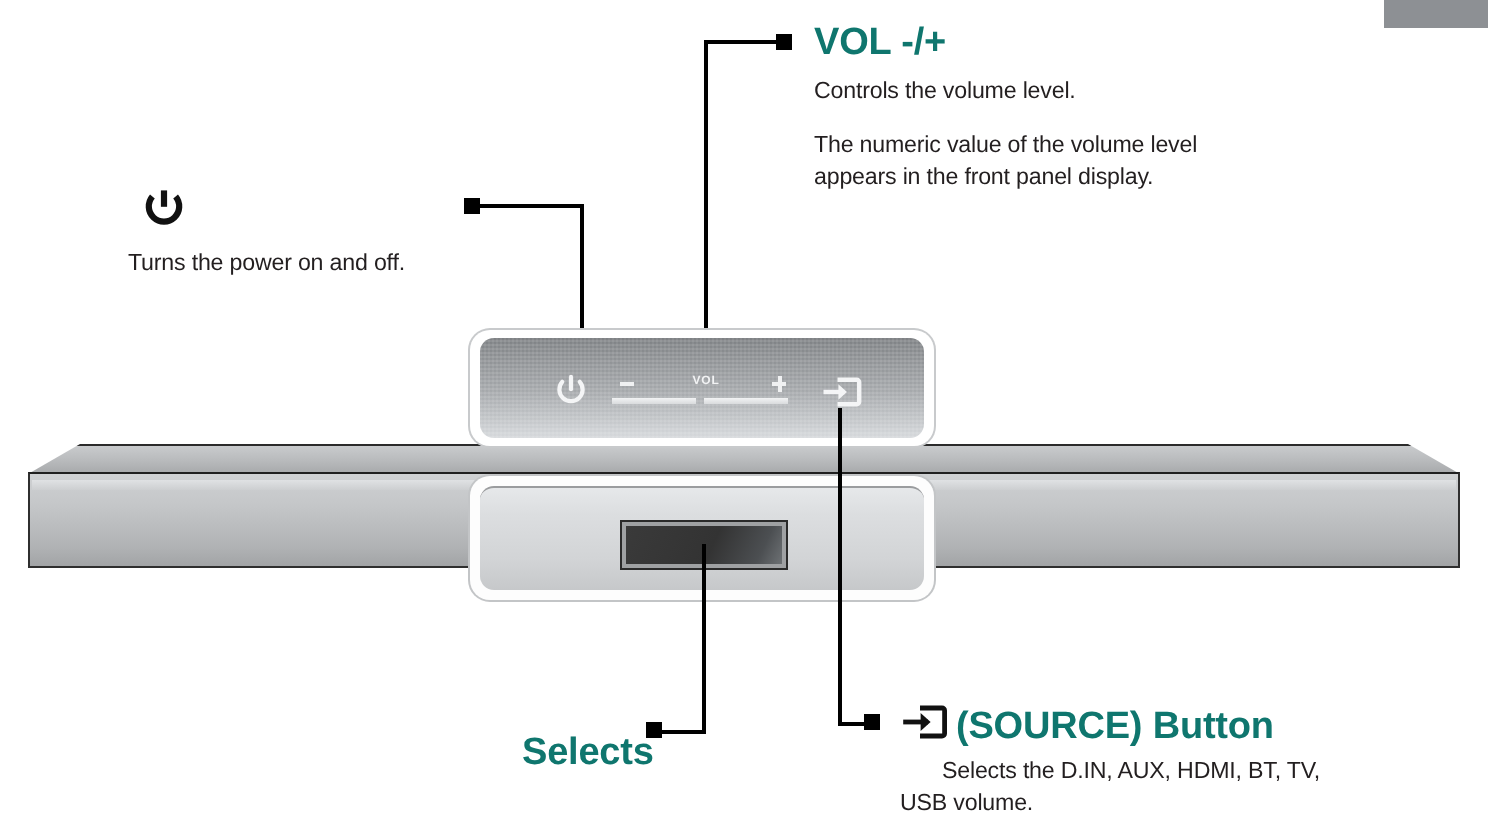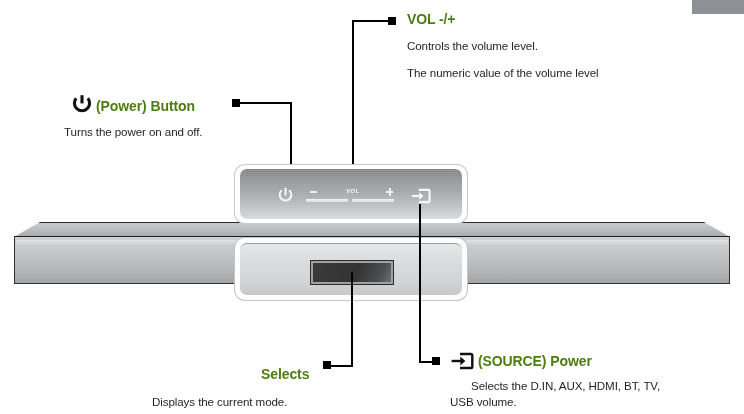--- a/index.html
+++ b/index.html
@@ -14,21 +14,21 @@
   
   .corner-tab {
     position: absolute; top: 0; left: 692px;
     width: 52px; height: 14px;
     background: #8d9094;
   }
 
   
   .callout-title {
     position: absolute;
-    font-size: 14px; font-weight: bold; color: #4d7c0f;
+    font-size: 19px; font-weight: bold; color: #0f766e;
     white-space: nowrap; letter-spacing: -0.1px;
   }
   .callout-body {
     position: absolute;
     font-size: 11.6px; color: #231f20; line-height: 16px;
     white-space: nowrap; letter-spacing: -0.1px;
   }
 
   
   .lead { position: absolute; background: #000; }
@@ -161,26 +161,26 @@
   <div class="node" style="left:388px; top:17px;"></div>
   <div class="lead lead-h" style="left:352px; top:20px; width:38px;"></div>
   <div class="lead lead-v" style="left:352px; top:20px; height:152px;"></div>
   <div class="lead lead-h" style="left:311px; top:170px; width:82px;"></div>
   <div class="lead lead-v" style="left:311px; top:170px; height:22px;"></div>
   <div class="lead lead-v" style="left:391px; top:170px; height:22px;"></div>
 
   <div class="callout-title" style="left:407px; top:11px;">VOL -/+</div>
   <div class="callout-body" style="left:407px; top:65px;">The numeric value of the volume level</div>
   <div class="callout-body" style="left:407px; top:38px;">Controls the volume level.</div>
+  <div class="callout-body" style="left:407px; top:81px;">appears in the front panel display.</div>
 
   <svg class="ico-power-cap" style="left:72px; top:94px;" width="20" height="21" viewBox="0 0 20 21">
     <path d="M10 1.2 v8.2" stroke="#111" stroke-width="3.1" stroke-linecap="butt"></path>
     <path d="M4.2 4.3 A7.6 7.6 0 1 0 15.8 4.3" fill="none" stroke="#111" stroke-width="3.1" stroke-linecap="butt"></path>
   </svg>
-  <div class="callout-title" style="left:96px; top:98px;">(Power) Button</div>
   <div class="callout-body" style="left:51px; top:124px;margin-left:13px;">Turns the power on and off.</div>
 
   <div class="node" style="left:232px; top:99px;"></div>
   <div class="lead lead-h" style="left:240px; top:102px; width:52px;"></div>
   <div class="lead lead-v" style="left:290px; top:102px; height:90px;"></div>
 
   <div class="bar-top"></div>
   <div class="bar-face"></div>
   <div class="bar-face-hi"></div>
 
@@ -208,28 +208,27 @@
 
   <div class="panel-disp"></div>
   <div class="panel-disp-inner"></div>
   <div class="disp-window-frame"></div>
   <div class="disp-window"></div>
 
   <div class="lead lead-v" style="left:351px; top:272px; height:94px;"></div>
   <div class="lead lead-h" style="left:330px; top:365px; width:23px;"></div>
   <div class="node" style="left:323px; top:361px;"></div>
   <div class="callout-title" style="left:261px; top:366px;">Selects</div>
-  <div class="callout-body" style="left:152px; top:394px;">Displays the current mode.</div>
 
   <div class="lead lead-v" style="left:419px; top:204px; height:158px;"></div>
   <div class="lead lead-h" style="left:419px; top:361px; width:18px;"></div>
   <div class="node" style="left:432px; top:357px;"></div>
 
   <svg class="ico-src-cap" style="left:450px; top:352px;" width="24" height="18" viewBox="0 0 24 18">
     <path d="M10 2 H21 a1.3 1.3 0 0 1 1.3 1.3 V14.7 A1.3 1.3 0 0 1 21 16 H10" fill="none" stroke="#111" stroke-width="2.4" stroke-linejoin="round"></path>
     <path d="M1.6 9 H14" stroke="#111" stroke-width="2.4"></path>
     <path d="M10.3 4.5 L15.3 9 L10.3 13.5 Z" fill="#111"></path>
   </svg>
-  <div class="callout-title" style="left:478px; top:353px;">(SOURCE) Power</div>
+  <div class="callout-title" style="left:478px; top:353px;">(SOURCE) Button</div>
   <div class="callout-body" style="left:450px; top:378px;margin-left:21px;">Selects the D.IN, AUX, HDMI, BT, TV,</div>
   <div class="callout-body" style="left:450px; top:394px;">USB volume.</div>
 
 </div>
 
 </body></html>

